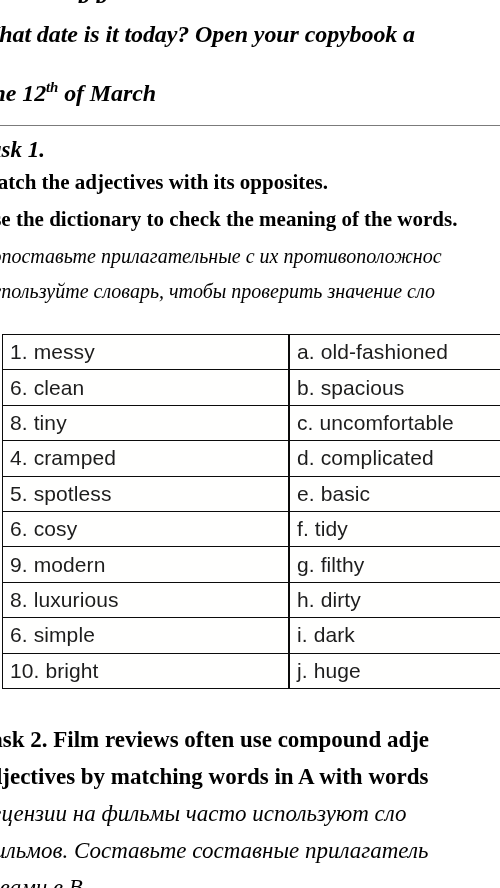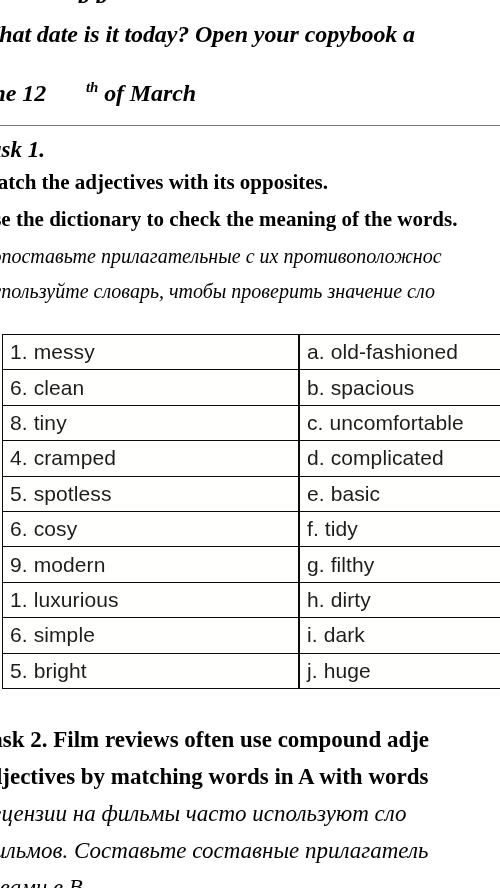--- a/index.html
+++ b/index.html
@@ -92,21 +92,21 @@
     width: 620px;
     border-collapse: collapse;
     table-layout: fixed;
     font-family: "Liberation Sans", sans-serif;
     font-size: 21px;
     color: #1d1d1d;
     background: #fffffe;
   }
   .tbl td {
     height: 34.4px;
-    padding: 0 16px 0 7px;
+    padding: 0 6px 0 7px;
     border: 1.3px solid #0b0b0b;
     vertical-align: middle;
     overflow: hidden;
     white-space: nowrap;
     letter-spacing: 0.1px;
     margin-left: 36px;
   }
   .tbl td.c-left  { width: 272px; }
   .tbl td.c-right { width: 348px; border-left-width: 2px; }
 
@@ -126,21 +126,21 @@
 <div id="page">
   <div class="doc">
 
     <div class="ghost-row">
       <div class="line dlg">p  p</div>
     </div>
 
     <div class="line dlg" style="left:0px; top:22px;">What date is it  today? Open your copybook a</div>
 
     <div class="line dlg" style="left:0px; top:80px;">
-      <span>The  12</span><sup style="font-size:0.62em; vertical-align:super;margin-left:40px;">th</sup><span> of March</span>
+      <span>The  12</span><sup style="font-size:0.62em; vertical-align:super;">th</sup><span> of March</span>
     </div>
 
     <div class="hr"></div>
 
     <div class="line task-head" style="left:0px; top:138px;">Task 1.</div>
 
     <div class="line en-bold" style="left:0px; top:172px;">Match the adjectives with its opposites.</div>
 
     <div class="line en-bold" style="left:0px; top:209px;">Use the dictionary to check the meaning of the words.</div>
 
@@ -172,29 +172,29 @@
         </tr>
         <tr>
           <td class="c-left">6. cosy</td>
           <td class="c-right">f.  tidy</td>
         </tr>
         <tr>
           <td class="c-left">9. modern</td>
           <td class="c-right">g. filthy</td>
         </tr>
         <tr>
-          <td class="c-left">1. luxurious</td>
+          <td class="c-left">8. luxurious</td>
           <td class="c-right">h. dirty</td>
         </tr>
         <tr>
           <td class="c-left">6. simple</td>
           <td class="c-right">i. dark</td>
         </tr>
         <tr>
-          <td class="c-left">5. bright</td>
+          <td class="c-left">10. bright</td>
           <td class="c-right">j. huge</td>
         </tr>
       </tbody>
     </table>
 
     <div class="line t2-bold" style="left:0px; top:728px;">Task 2. Film reviews often use compound adje</div>
 
     <div class="line t2-bold" style="left:0px; top:765px;">adjectives by matching words in A with words</div>
 
     <div class="line t2-ru" style="left:0px; top:802px;">Рецензии на фильмы часто используют сло</div>

